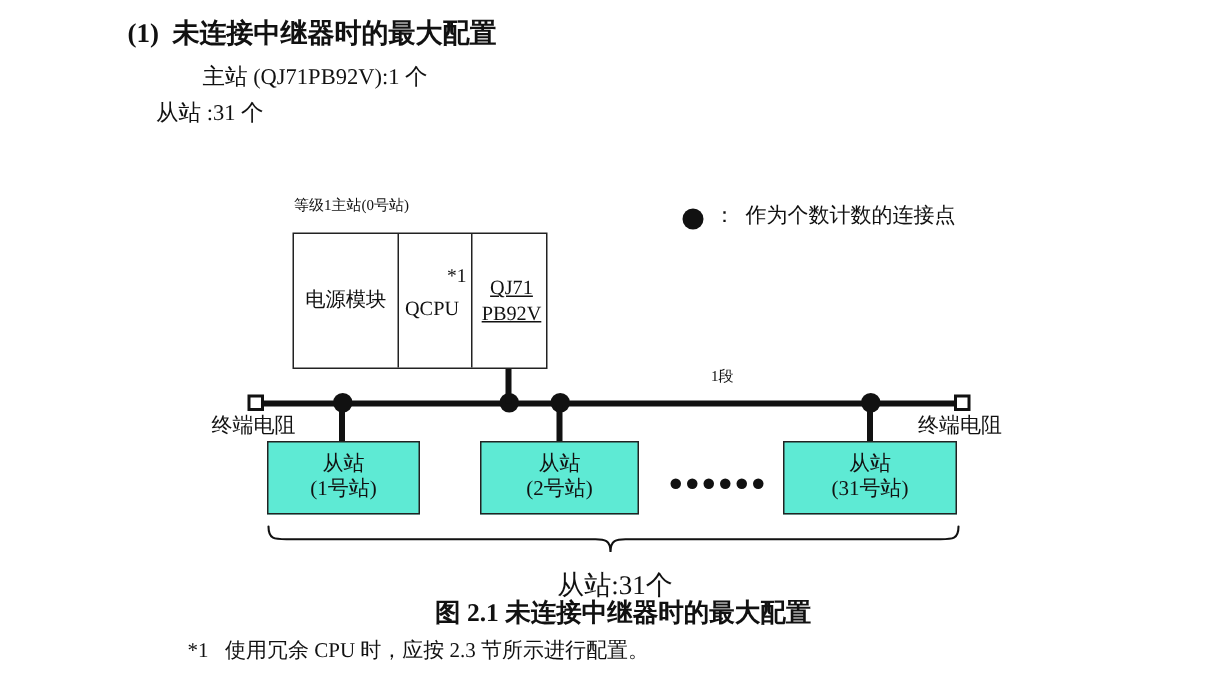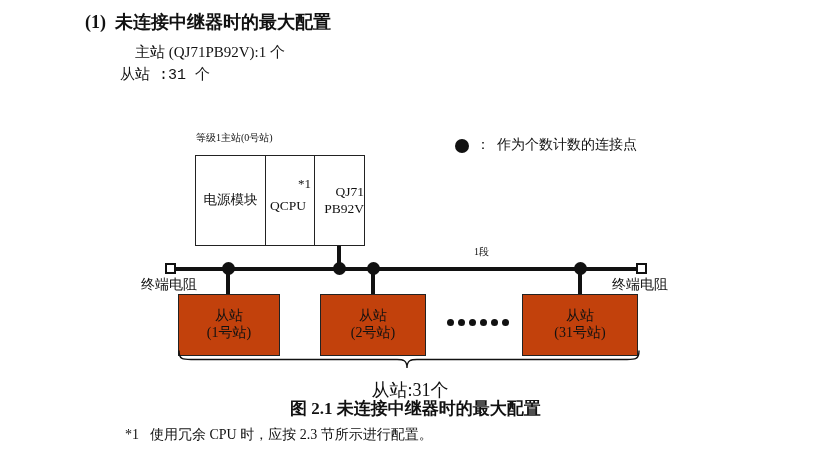--- a/index.html
+++ b/index.html
@@ -12,34 +12,34 @@
     font-family: "Liberation Serif", "DejaVu Serif", serif;
     color: #111111;
     overflow: hidden;
   }
   .abs { position: absolute; }
   .txt { white-space: nowrap; line-height: 1.2; }
 
   
   .heading { left: 85px; top: 12px; font-size: 18px; font-weight: bold; display: flex; gap: 9px; }
   .subline1 { left: 120px; top: 43px; font-size: 15px; margin-left: 15px; }
-  .subline2 { left: 120px; top: 67px; font-size: 15px; font-family: Liberation Mono, monospace; }
+  .subline2 { left: 104px; top: 67px; font-size: 15px; }
 
   
   .master-label { left: 196px; top: 132px; font-size: 10px; }
   .master-box {
     left: 195px; top: 155px; width: 170px; height: 91px;
     border: 1px solid #222; display: flex; background: #fff;
   }
   .cell { height: 100%; display: flex; flex-direction: column; justify-content: center; font-size: 13.5px; }
   .cell-power { width: 70px; border-right: 1px solid #222; align-items: center; }
   .cell-cpu { width: 49px; border-right: 1px solid #222; position: relative; align-items: flex-start; padding-left: 4px; }
   .cpu-note { position: absolute; top: 20px; right: 3px; font-size: 13px; }
   .cpu-name { margin-top: 12px; }
-  .cell-module { width: 49px; align-items: flex-end; padding-left: 3px; line-height: 17px; }
+  .cell-module { width: 49px; align-items: center; padding-left: 3px; line-height: 17px; text-decoration: underline; }
 
   
   .legend { left: 455px; top: 137px; display: flex; align-items: center; gap: 7px; font-size: 14px; height: 17px; }
   .legend-dot { width: 14px; height: 14px; border-radius: 50%; background: #111; }
 
   
   .bus-line { left: 172px; top: 267px; width: 468px; height: 4px; background: #111; }
   .term-square { width: 11px; height: 11px; background: #fff; border: 2px solid #111; }
   .term-left  { left: 165px; top: 263px; }
   .term-right { left: 636px; top: 263px; }
@@ -54,21 +54,21 @@
   .dot-d { left: 574px; }
 
   .vline { width: 4px; background: #111; }
   .drop-master { left: 337px; top: 246px; height: 23px; }
   .drop-s1 { left: 226px; top: 270px; height: 24px; }
   .drop-s2 { left: 371px; top: 270px; height: 24px; }
   .drop-s3 { left: 578px; top: 270px; height: 24px; }
 
   
   .slave-box {
-    top: 294px; height: 62px; border: 1px solid #222; background: #c2410c;
+    top: 294px; height: 49px; border: 1px solid #222; background: #5eead4;
     display: flex; flex-direction: column; justify-content: center; align-items: center;
     font-size: 14px; line-height: 19px;
   }
   .slave-1 { left: 178px; width: 102px; }
   .slave-2 { left: 320px; width: 106px; }
   .slave-3 { left: 522px; width: 116px; }
 
   .ellipsis { left: 447px; top: 319px; display: flex; gap: 4px; }
   .ellipsis span { width: 7px; height: 7px; border-radius: 50%; background: #111; }
 

